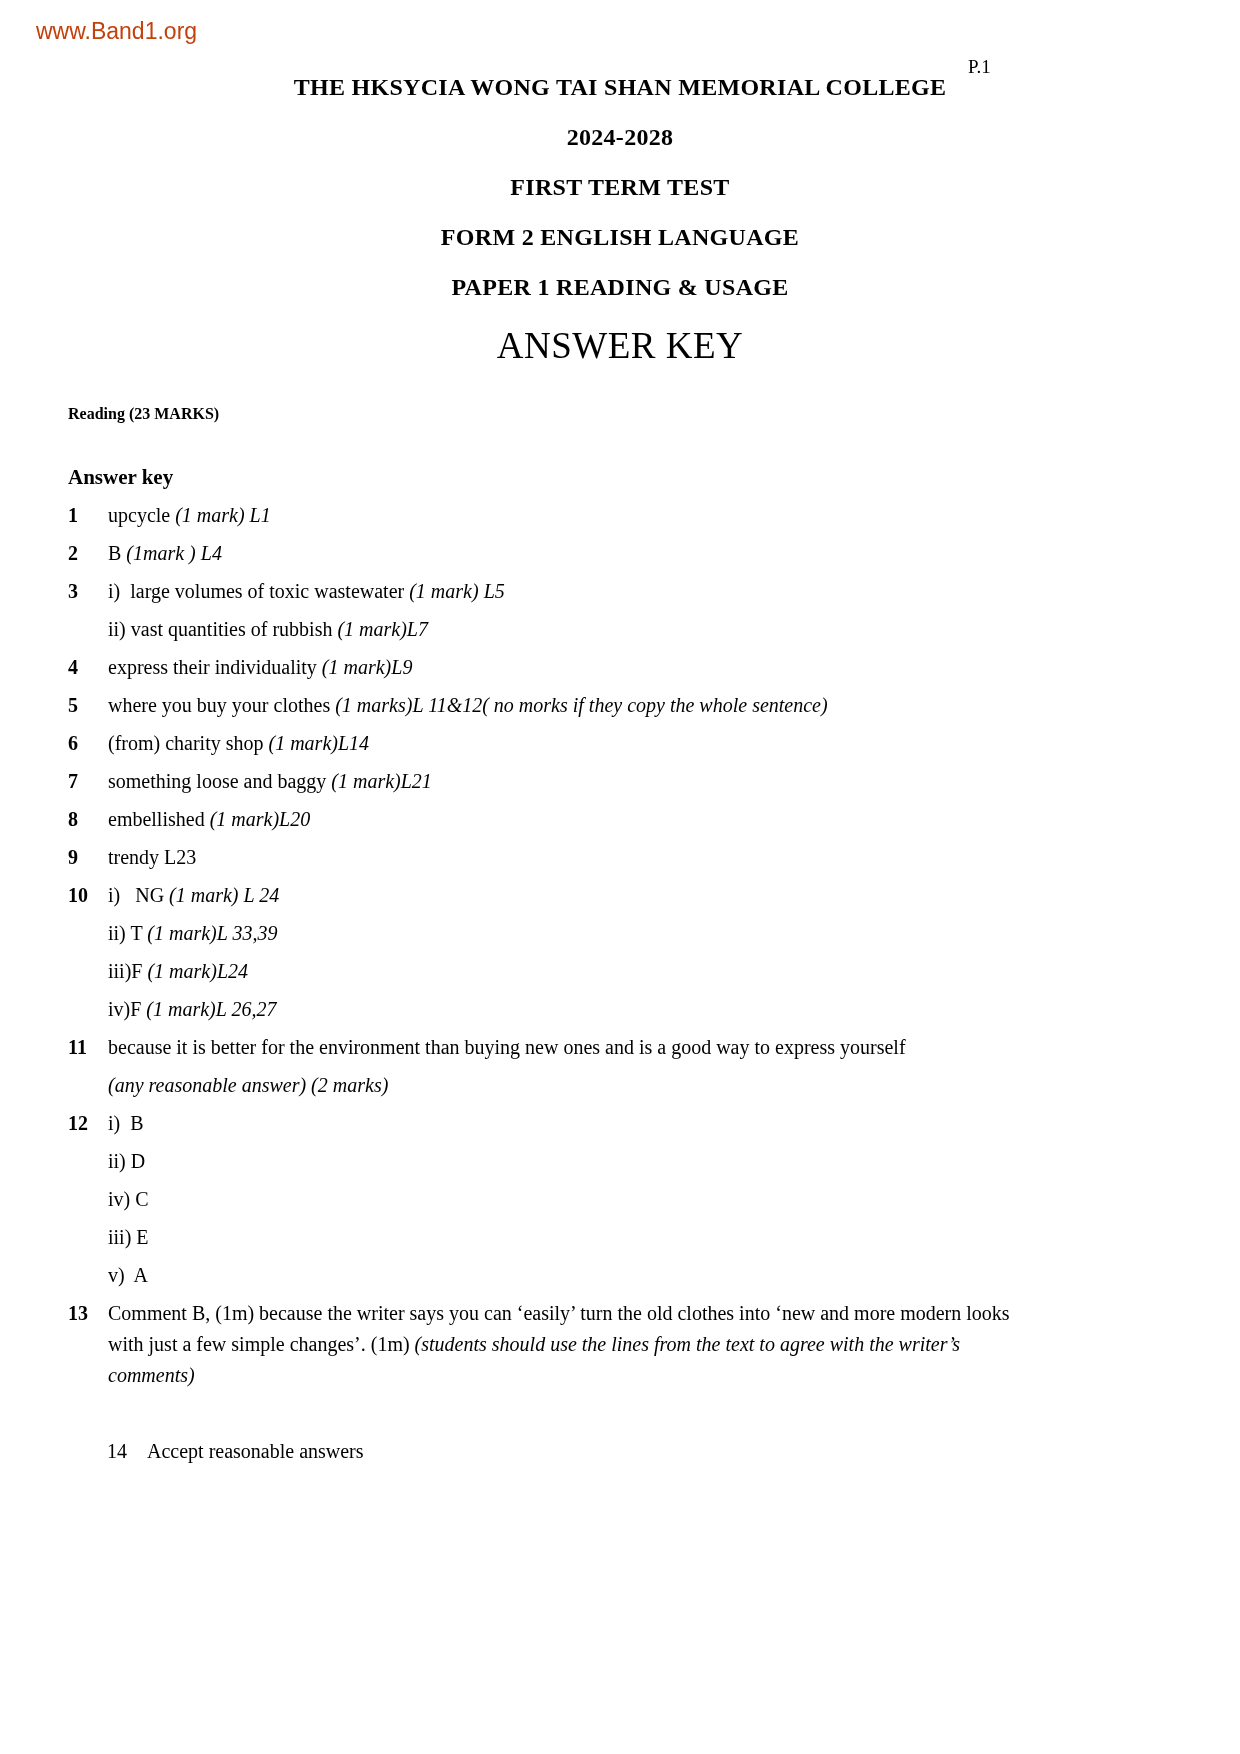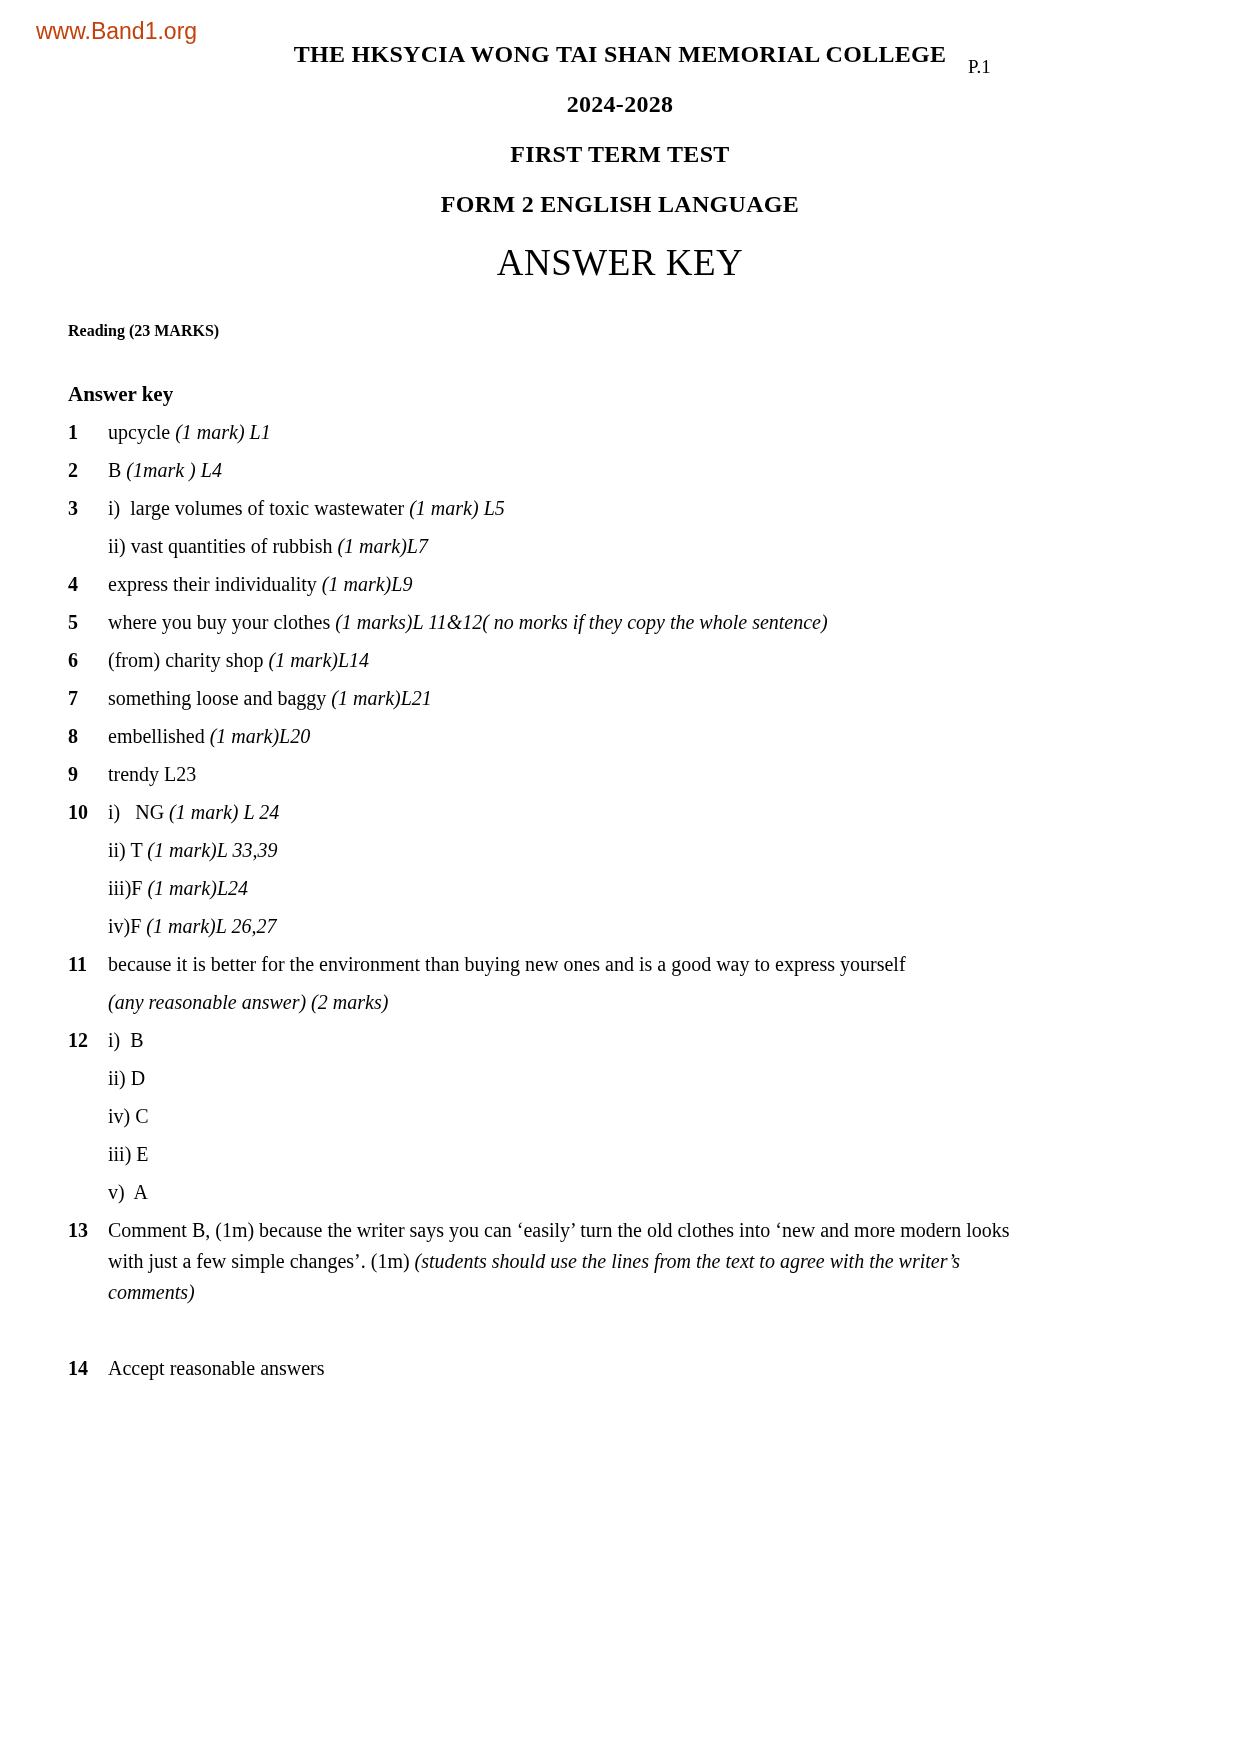--- a/index.html
+++ b/index.html
@@ -25,21 +25,21 @@
     font-size: 23px;
     color: #c2410c;
   }
   .pagenum {
     position: absolute;
     left: 968px;
     top: 56px;
     font-size: 19px;
   }
   .header {
-    padding-top: 41px;
+    padding-top: 74px;
     text-align: center;
   }
   .h-line {
     font-weight: bold;
     font-size: 24px;
     margin: 0 0 23px 0;
     letter-spacing: 0.3px;
   }
   .answer-key-title {
     font-weight: normal;
@@ -66,21 +66,22 @@
   }
   .row .num {
     width: 40px;
     flex: 0 0 40px;
     font-weight: bold;
     font-size: 20px;
     line-height: 31px;
     padding-bottom: 7px;
   }
   .row.num-normal .num {
-    font-weight: bold;
+    font-weight: normal;
+    margin-left: 39px;
   }
   .row.gap-before {
     margin-top: 38px;
   }
   .row .content {
     flex: 1 1 auto;
     min-width: 0;
   }
   .line {
     font-size: 20px;
@@ -102,20 +103,21 @@
 
   <div class="watermark">www.Band1.org</div>
 
   <div class="pagenum">P.1</div>
 
   <div class="header">
     <div class="h-line">THE HKSYCIA WONG TAI SHAN MEMORIAL COLLEGE</div>
     <div class="h-line">2024-2028</div>
     <div class="h-line">FIRST TERM TEST</div>
     <div class="h-line">FORM 2 ENGLISH LANGUAGE</div>
+    <div class="h-line">PAPER 1 READING &amp; USAGE</div>
     <div class="answer-key-title">ANSWER KEY</div>
   </div>
 
   <div class="section-title">Reading (23 MARKS)</div>
 
   <div class="list-title">Answer key</div>
 
   <div class="answers" id="answers-list">
       <div class="row">
         <div class="num">1</div>

